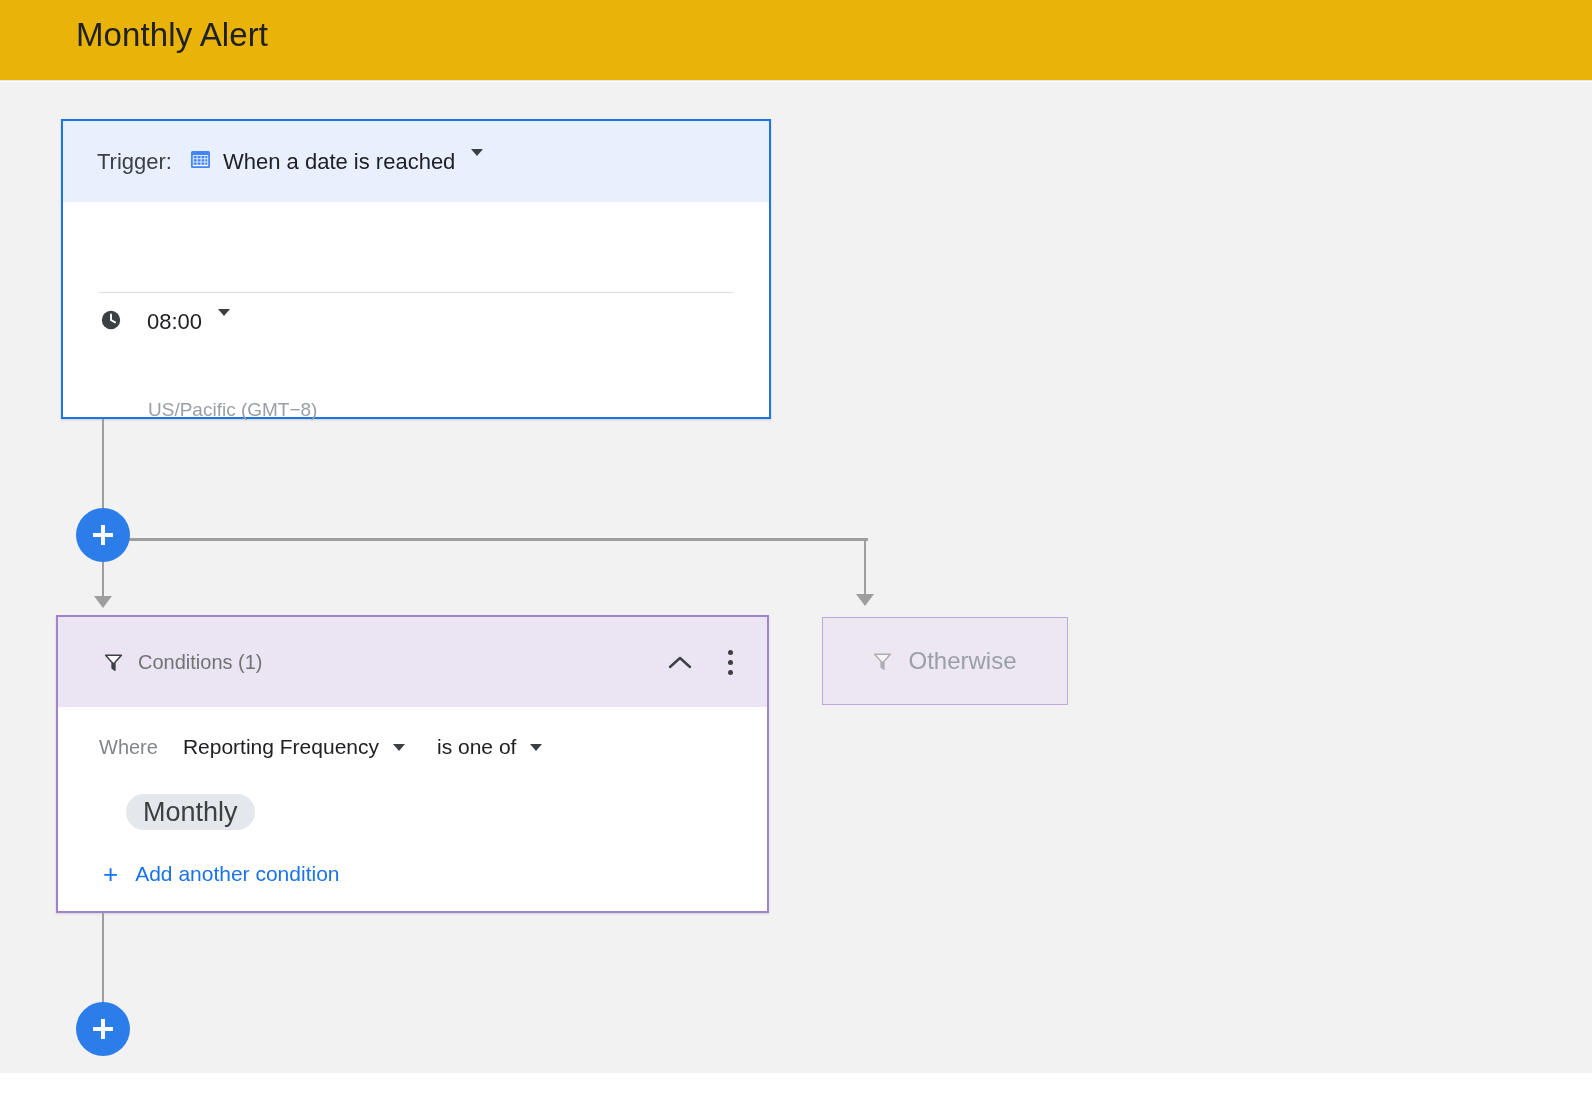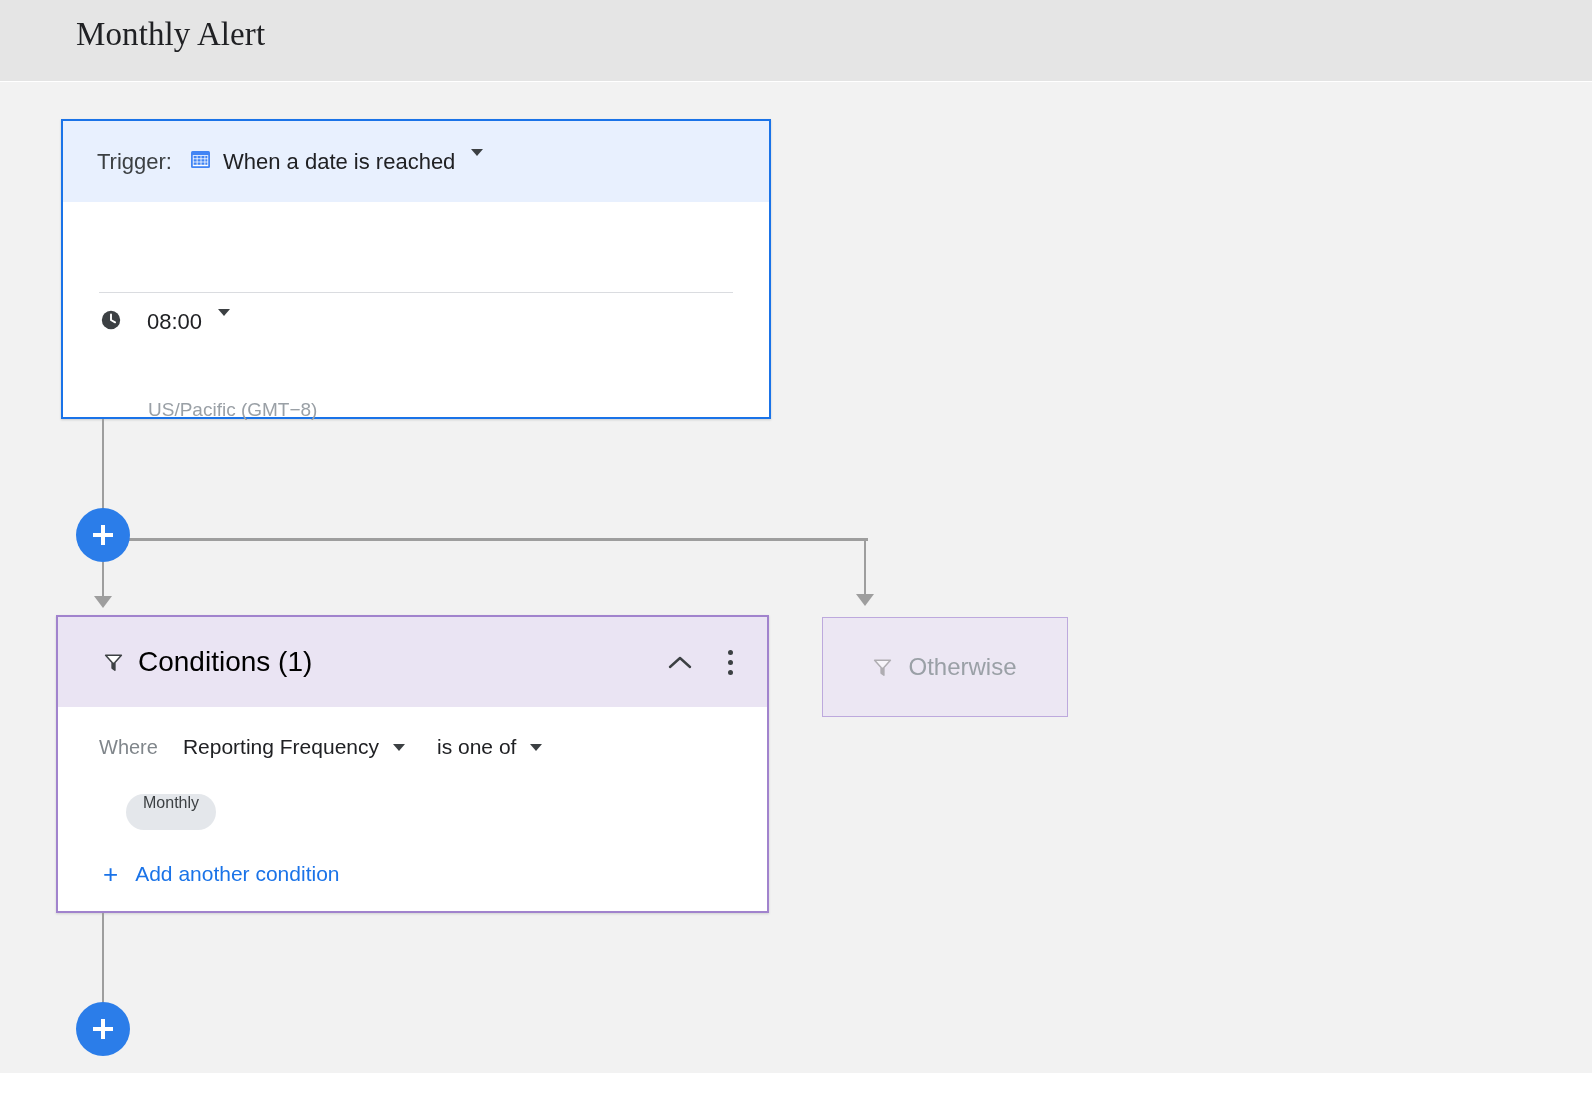--- a/index.html
+++ b/index.html
@@ -14,24 +14,23 @@
     overflow: hidden;
     position: relative;
   }
 
   
   #app-header {
     position: absolute;
     left: 0; top: 0;
     width: 1592px;
     height: 81px;
-    background: #e5e5e5;
+    background: #eab308;
     border-bottom: 1px solid #e4e4e4;
     box-sizing: border-box;
-    font-family: Liberation Serif, serif;
   }
   #page-title {
     position: absolute;
     left: 76px;
     top: 16px;
     font-size: 33px;
     font-weight: 400;
     color: #202124;
     letter-spacing: 0.1px;
     white-space: nowrap;
@@ -181,22 +180,22 @@
     padding: 0 22px 0 46px;
   }
   .funnel-icon {
     width: 19px;
     height: 19px;
     margin-right: 15px;
     flex: 0 0 auto;
   }
   .funnel-icon svg { display: block; }
   #conditions-title {
-    font-size: 28px;
-    color: #000000;
+    font-size: 20px;
+    color: #737373;
     white-space: nowrap;
     flex: 1 1 auto;
   }
   #conditions-collapse {
     width: 34px;
     height: 34px;
     display: flex;
     align-items: center;
     justify-content: center;
     cursor: pointer;
@@ -245,22 +244,22 @@
   }
   #condition-chip {
     position: absolute;
     left: 68px;
     top: 177px;
     height: 36px;
     padding: 0 17px;
     background: #e4e7eb;
     border-radius: 18px;
     display: flex;
-    align-items: flex-start;
-    font-size: 16px;
+    align-items: center;
+    font-size: 27px;
     color: #3c4043;
     white-space: nowrap;
     cursor: pointer;
   }
   #add-condition-row {
     position: absolute;
     left: 45px;
     top: 244px;
     display: flex;
     align-items: center;
@@ -278,21 +277,21 @@
     color: #1a73e8;
     white-space: nowrap;
   }
 
   
   #otherwise-box {
     position: absolute;
     left: 822px;
     top: 535px;
     width: 246px;
-    height: 100px;
+    height: 88px;
     background: #ece7f3;
     border: 1px solid #bda9dd;
     box-sizing: border-box;
     display: flex;
     align-items: center;
     justify-content: center;
     cursor: pointer;
   }
   #otherwise-box .funnel-icon { margin-right: 16px; opacity: .62; }
   #otherwise-label {

